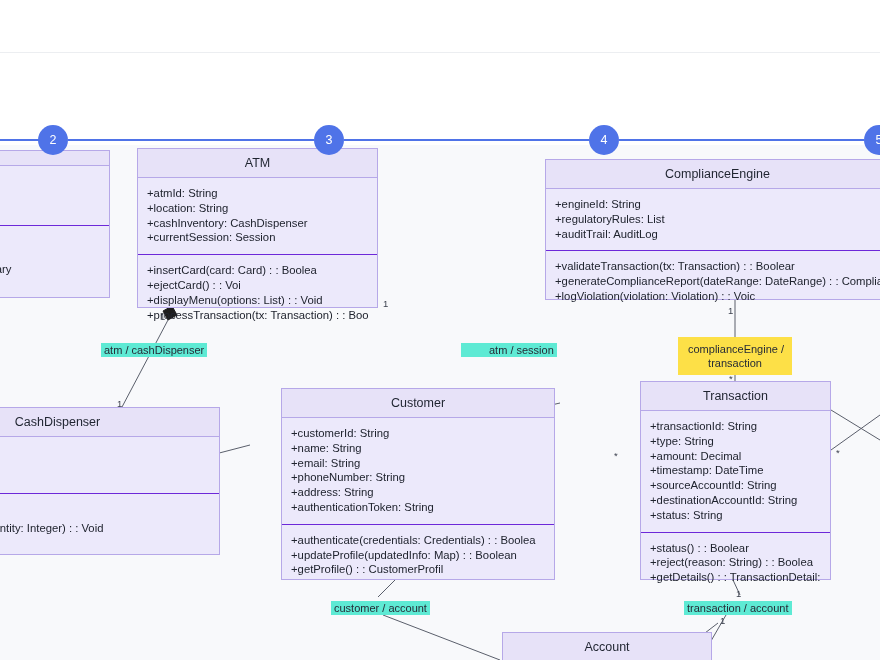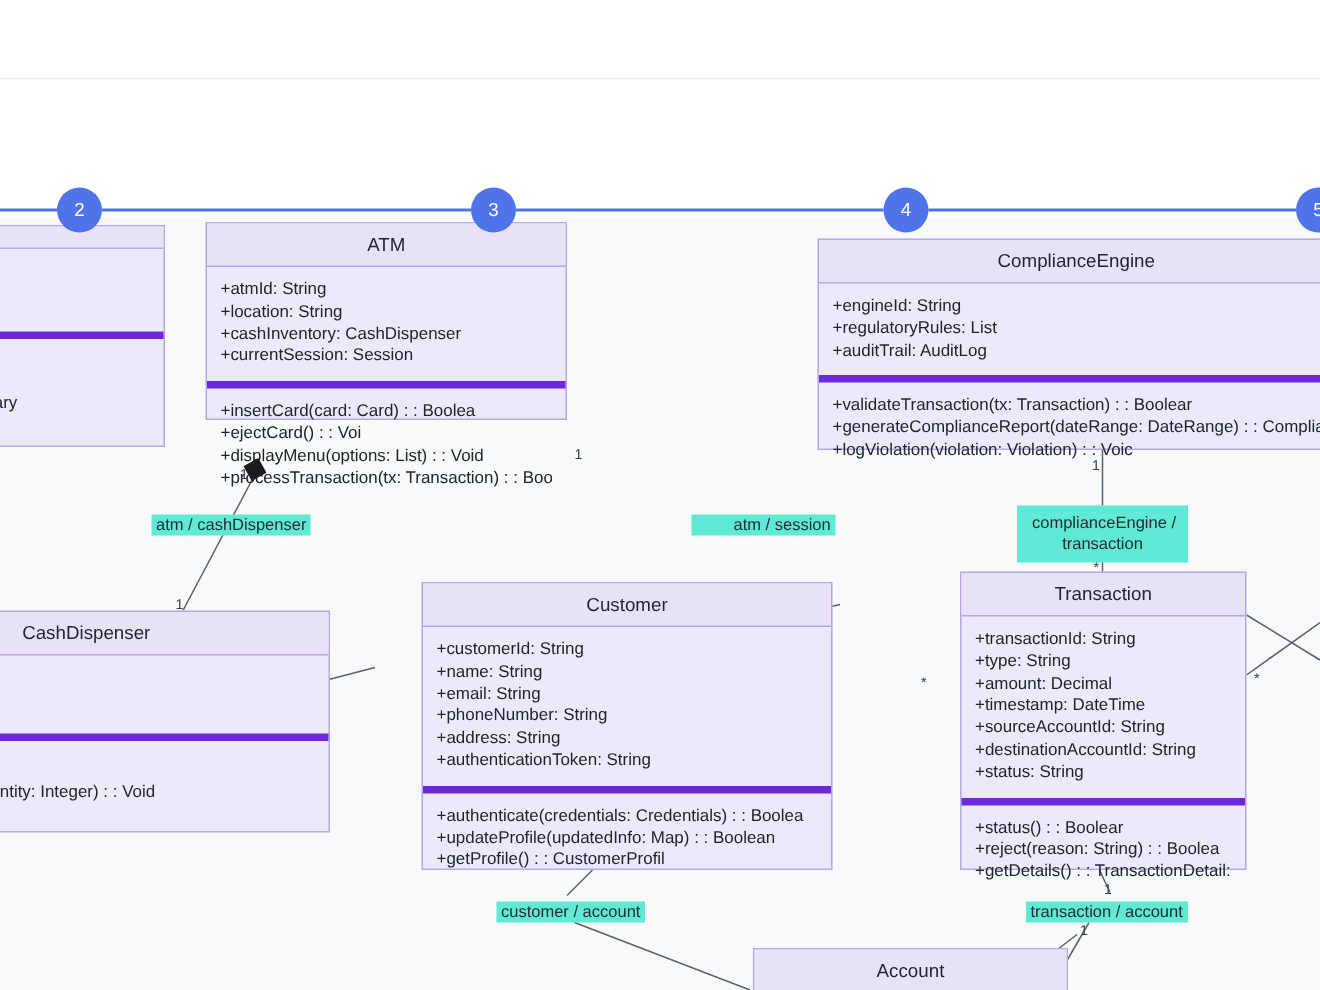--- a/index.html
+++ b/index.html
@@ -53,38 +53,38 @@
     z-index: 2;
   }
   .uml .title {
     text-align: center; font-size: 12.5px; color: #1f2430;
     padding: 7px 4px 7px; background: #e7e2f8;
     border-bottom: 1px solid #b6a8e8;
     white-space: nowrap; overflow: hidden;
   }
   .uml .sect {
     padding: 8px 9px 9px;
-    border-bottom: 5px solid #6d28d9;
+    border-bottom: 1px solid #6d28d9;
     overflow: hidden;
   }
   .uml .sect:last-child { border-bottom: none; }
   .uml .sect div {
     font-size: 11.3px; color: #20242f; line-height: 14.8px;
     white-space: nowrap; overflow: hidden;
   }
 
   
   .elabel {
     position: absolute; z-index: 3;
     font-size: 11px; color: #262b36;
     background: #5eead4; padding: 1px 3px;
     white-space: nowrap;
   }
   .elabel.boxed {
-    background: #5eead4; padding: 5px 10px;
+    background: #fde047; padding: 5px 10px;
     text-align: center; line-height: 14px;
   }
   .mult {
     position: absolute; z-index: 3;
     font-size: 9.5px; color: #3a3f4c;
     background: transparent; white-space: nowrap;
   }
 </style>
 </head>
 <body>
@@ -146,21 +146,21 @@
     </svg>
 
     <div class="uml" style="left:-60px;top:5px;width:170px;height:148px;">
       <div class="title"></div>
       <div class="sect" style="height:60px;"></div>
       <div class="sect" style="height:58px;padding-top:36px;">
         <div>ortSummary</div>
       </div>
     </div>
 
-    <div class="uml" style="left:137px;top:3px;width:241px;height:132px;">
+    <div class="uml" style="left:137px;top:3px;width:241px;height:160px;">
       <div class="title">ATM</div>
       <div class="sect">
         <div>+atmId: String</div>
         <div>+location: String</div>
         <div>+cashInventory: CashDispenser</div>
         <div>+currentSession: Session</div>
       </div>
       <div class="sect">
         <div>+insertCard(card: Card) : : Boolea</div>
         <div>+ejectCard() : : Voi</div>

